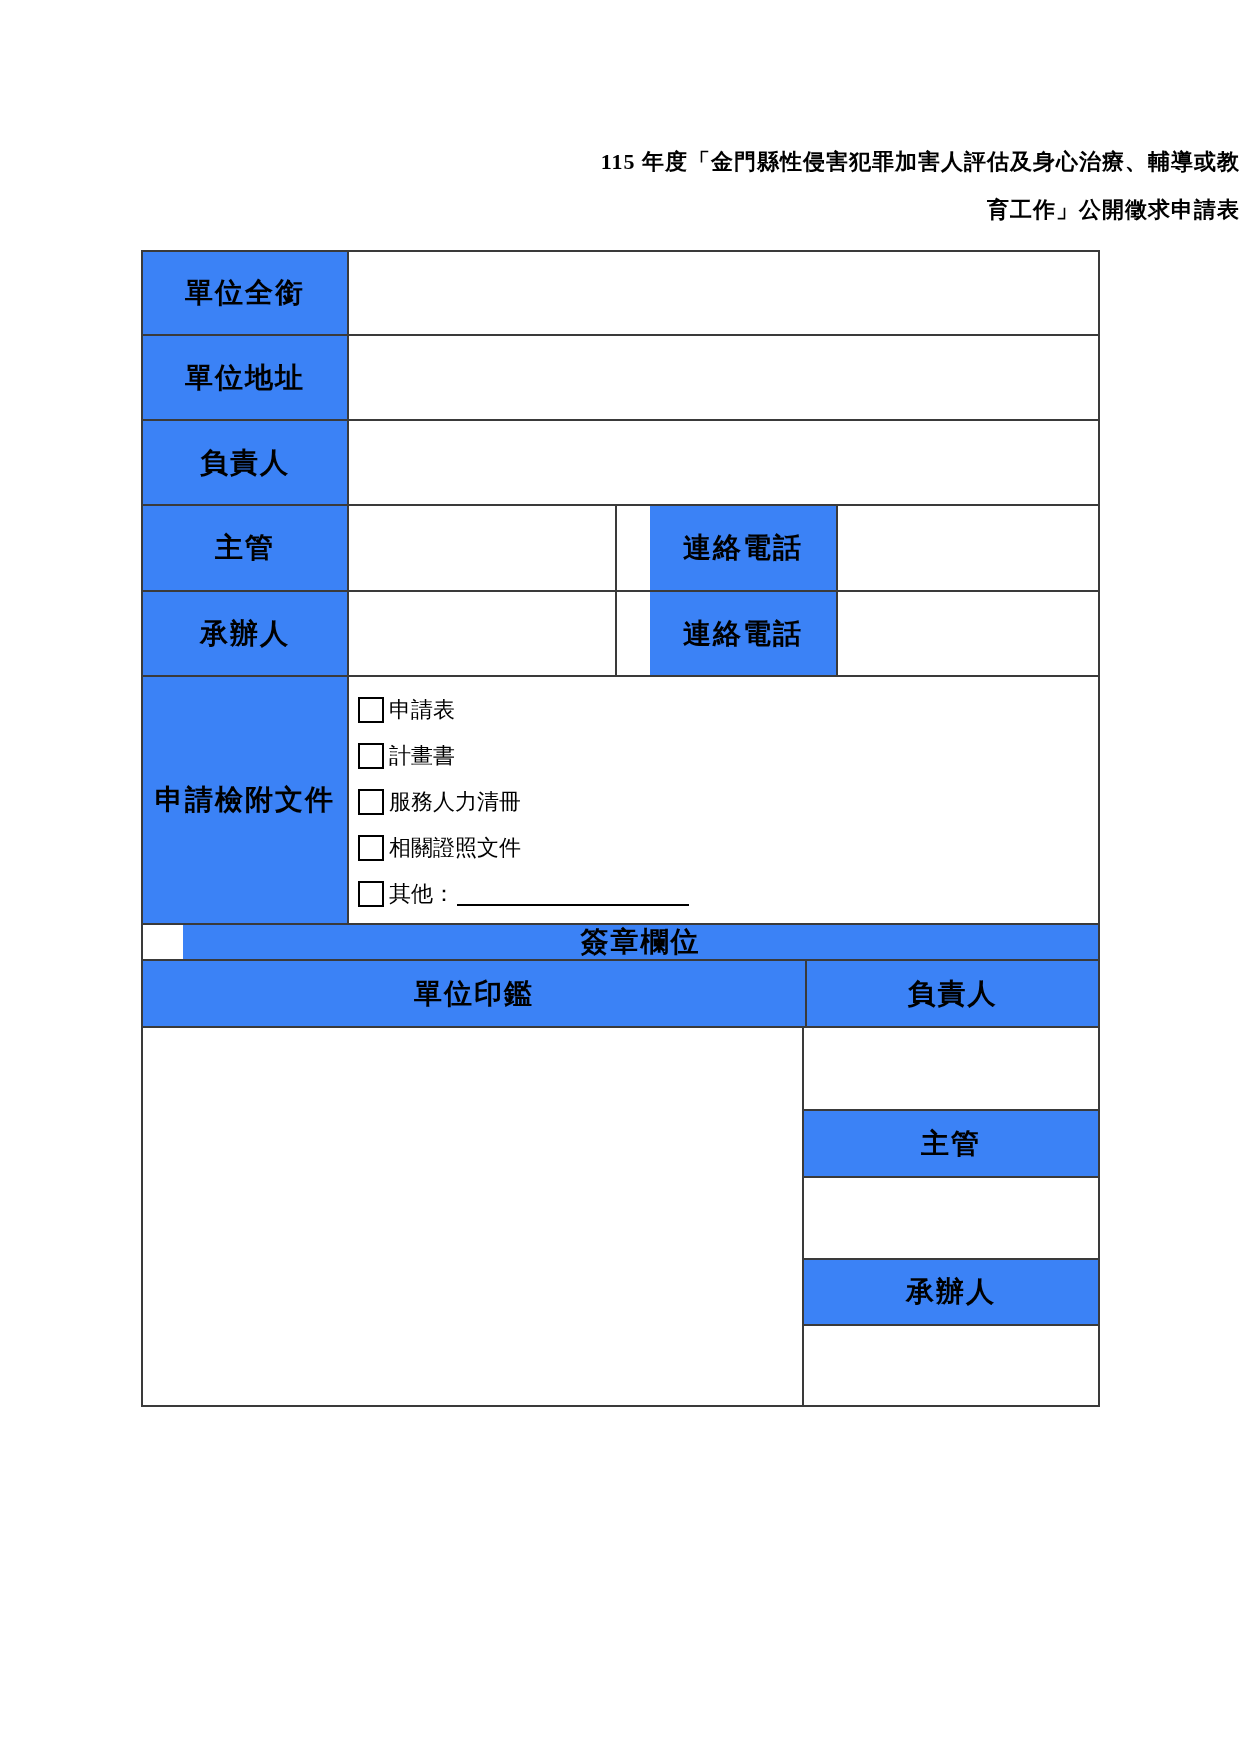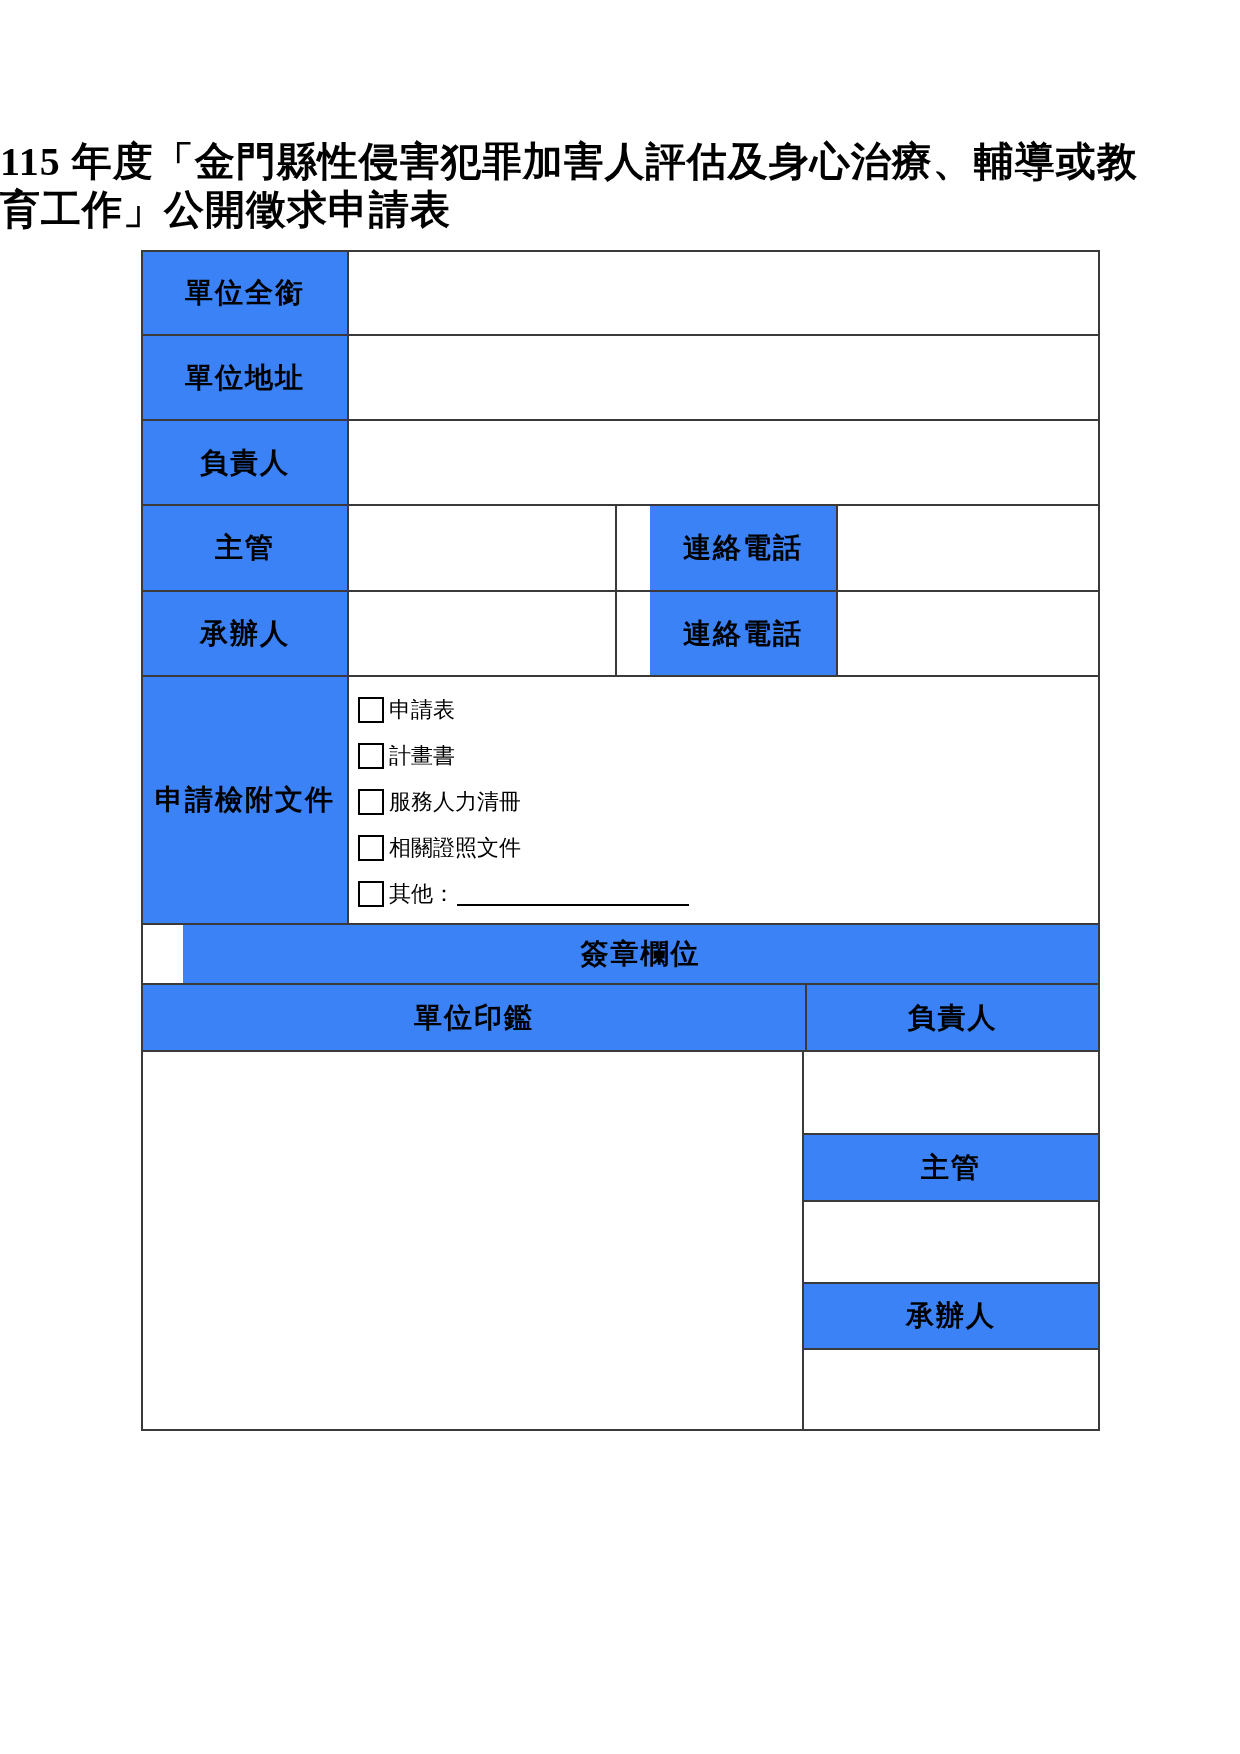--- a/index.html
+++ b/index.html
@@ -10,23 +10,23 @@
     height:1754px;
     background:#ffffff;
     font-family:"Liberation Serif","DejaVu Serif",serif;
     color:#000;
     overflow:hidden;
   }
   .doc-title {
     position:absolute;
     left:0; top:138px;
     width:100%;
-    text-align:left;
+    text-align:right;
     font-weight:bold;
-    font-size:40px;
+    font-size:22px;
     line-height:48px;
     letter-spacing:1px;
   }
   .form-table {
     position:absolute;
     left:141px; top:250px;
     width:959px;
     border:2px solid #3a3a3a;
   }
   .row { display:flex; border-bottom:2px solid #3a3a3a; }
@@ -65,21 +65,21 @@
     background:#fff;
     flex:none;
     margin-right:5px;
   }
   .blank-line {
     width:232px;
     height:24px;
     border-bottom:2px solid #000;
     margin-left:2px;
   }
-  .sign-header { height:60px;padding-left:40px; }
+  .sign-header { height:36px;padding-left:40px; }
   .seal-col { width:664px; border-right:2px solid #3a3a3a;font-family:Liberation Serif, serif; }
   .sig-right-col { width:295px; display:flex; flex-direction:column; }
   .sig-item { display:flex; align-items:center; justify-content:center; border-bottom:2px solid #3a3a3a; }
   .sig-item:last-child { border-bottom:none; }
   .sh83{height:83px;} .sh67{height:67px;} .sh82{height:82px;} .sh66{height:66px;} .sh79{height:79px; flex:1;}
   .sig-body-h { height:377px; }
   .seal-area { width:664px; border-right:2px solid #3a3a3a; background:#fff; }
 </style>
 </head>
 <body>

